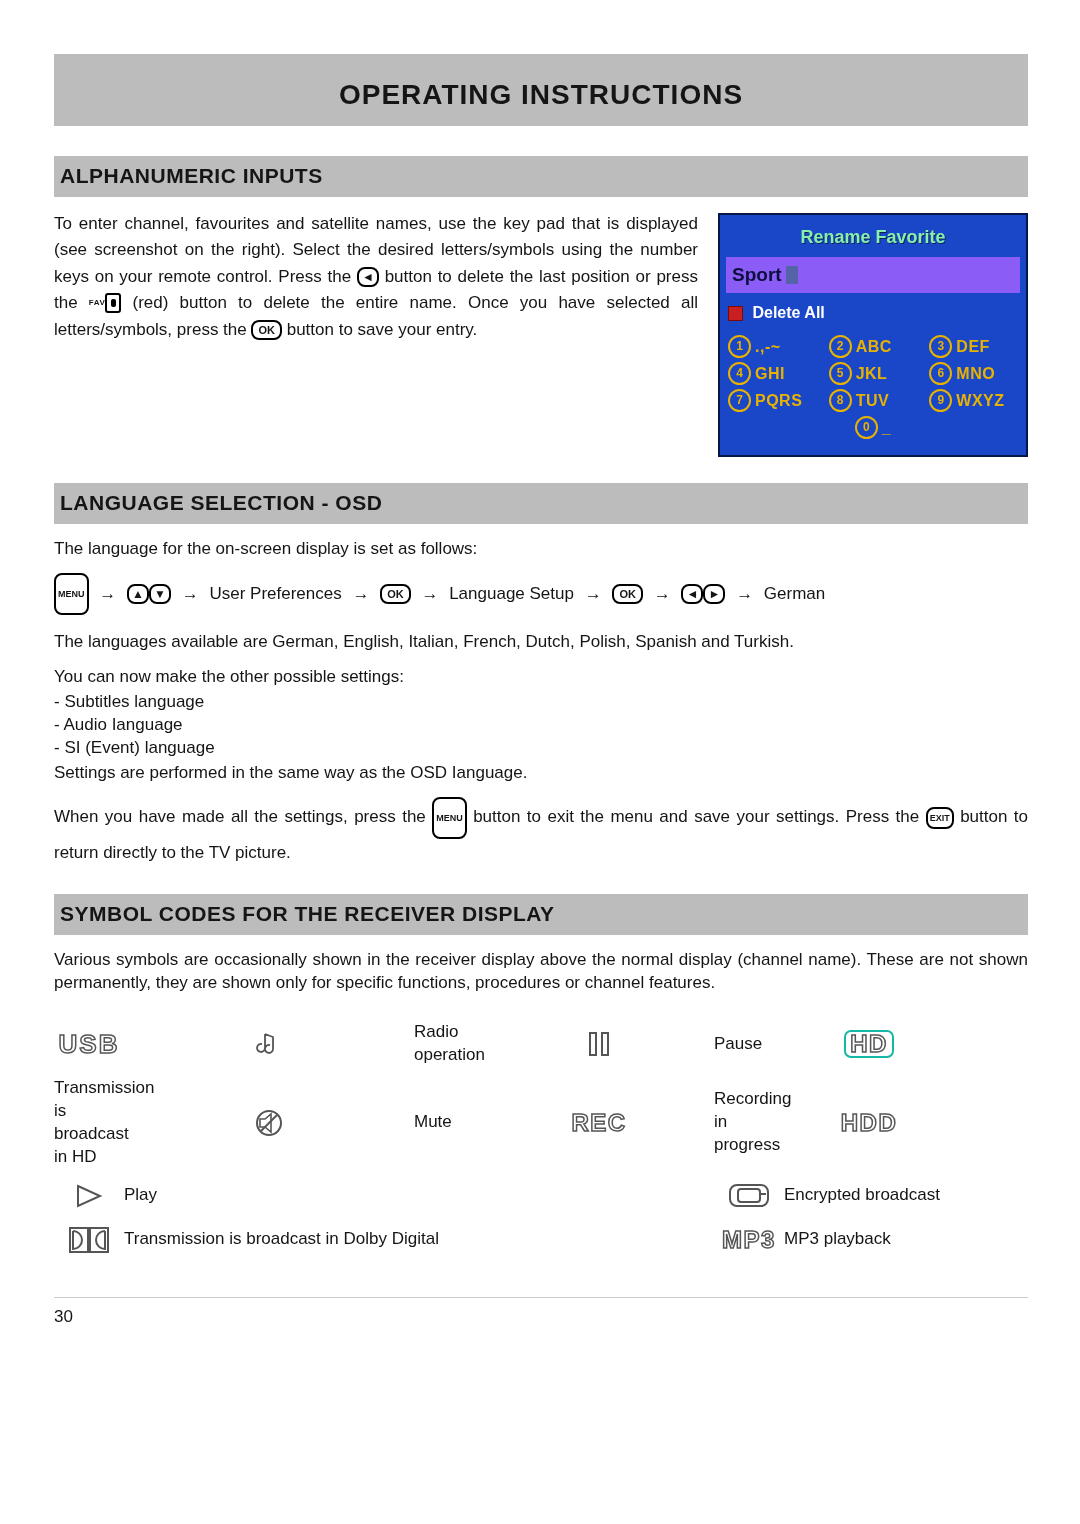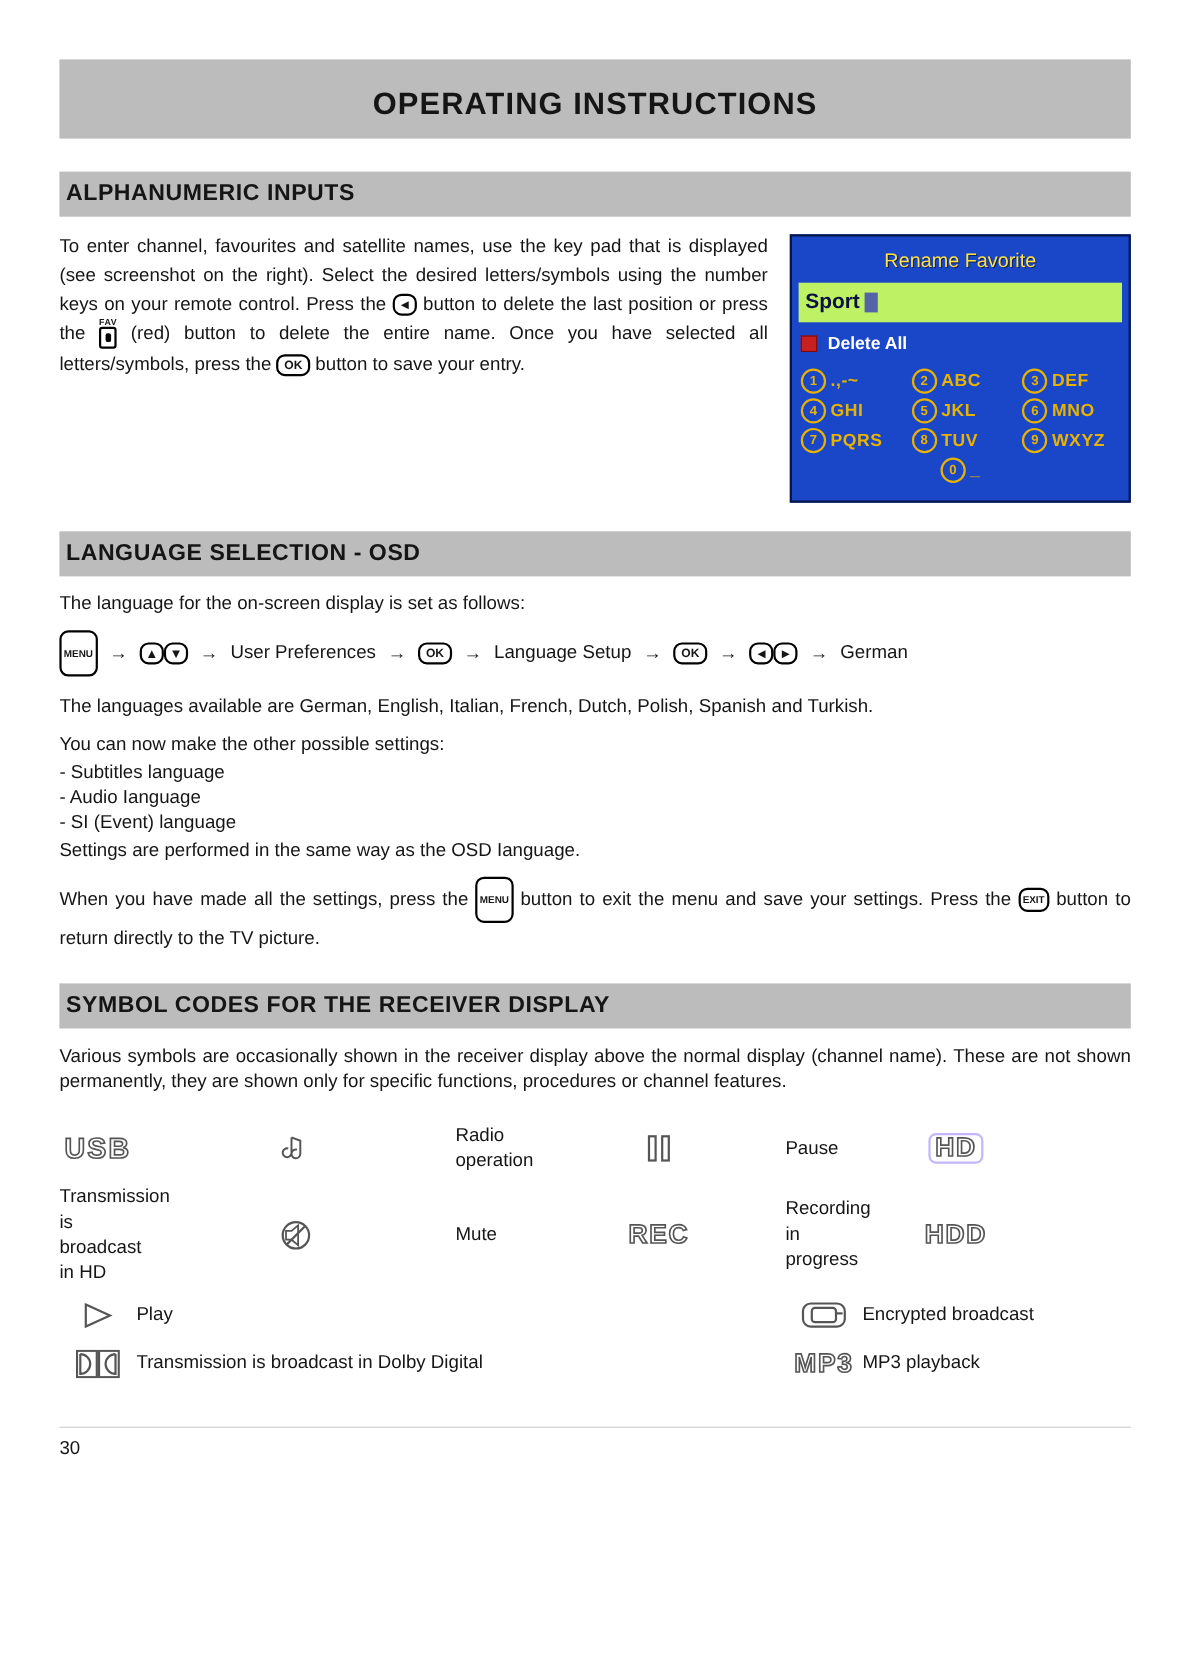--- a/index.html
+++ b/index.html
@@ -52,21 +52,21 @@
     vertical-align: middle;
     font-family: Arial, sans-serif;
     background:#fff;
     white-space:nowrap;
   }
   .rc-btn.menu { font-size: 9px; padding:11px 2px;}
   .rc-btn.exit { font-size: 9px; padding:1px 2px;}
   .rc-btn.arrow { font-size: 12px; padding:0 3px; min-width:12px;}
   .fav-btn {
     display:inline-flex;
-    flex-direction:column;
+    flex-direction:row;
     align-items:center;
     line-height:1;
     vertical-align:middle;
     position:relative;
     top:-1px;
   }
   .fav-btn .fav-label { font-size:8px; font-weight:bold; letter-spacing:.5px;}
   .fav-btn .fav-box {
     width:12px; height:16px; border:2px solid #000; border-radius:3px;
     display:flex; align-items:center; justify-content:center;
@@ -80,28 +80,28 @@
     width: 294px;
     background: #1a46c8;
     border: 2px solid #06164a;
     padding: 8px 6px 16px;
     color: #fff;
     font-family: Tahoma, Arial, sans-serif;
     margin-top:2px;
   }
   .osd-title {
     text-align:center;
-    font-weight:normal;
+    font-weight:bold;
     font-size:18px;
     margin: 2px 0 8px;
-    color:#fde047;
+    color:#86efac;
     text-shadow:1px 1px 0 rgba(0,0,0,.55);
   }
   .osd-input {
-    background:#bef264;
+    background:#8b5cf6;
     padding:5px 6px;
     font-weight:bold;
     font-size:19px;
     color:#0b1040;
     margin-bottom:8px;
     display:flex;
     align-items:center;
   }
   .osd-input .cursor {
     display:inline-block;
@@ -353,21 +353,21 @@
 
   <div class="sym-icon">
     <svg width="24" height="26">
         <rect x="3" y="2" width="6" height="22" fill="none" stroke="#555" stroke-width="2"></rect>
         <rect x="15" y="2" width="6" height="22" fill="none" stroke="#555" stroke-width="2"></rect>
       </svg>
   </div>
   <div>Pause</div>
 
   <div class="sym-icon">
-      <span class="outline-text sm" style="border:2px solid #c4b5fd;border-radius:7px;padding:0 4px;">HD</span>
+      <span class="outline-text sm" style="border:2px solid #14b8a6;border-radius:7px;padding:0 4px;">HD</span>
     </div>
   <div>Transmission is broadcast in HD</div>
 
   <div class="sym-icon">
     <svg width="30" height="30" viewBox="0 0 30 30">
         <circle cx="15" cy="15" r="12" fill="none" stroke="#555" stroke-width="2"></circle>
         <path d="M6 11 h5 l6 -5 v18 l-6 -5 h-5 z" fill="none" stroke="#555" stroke-width="1.6"></path>
         <line x1="7" y1="23" x2="23" y2="7" stroke="#555" stroke-width="2"></line>
       </svg>
   </div>

